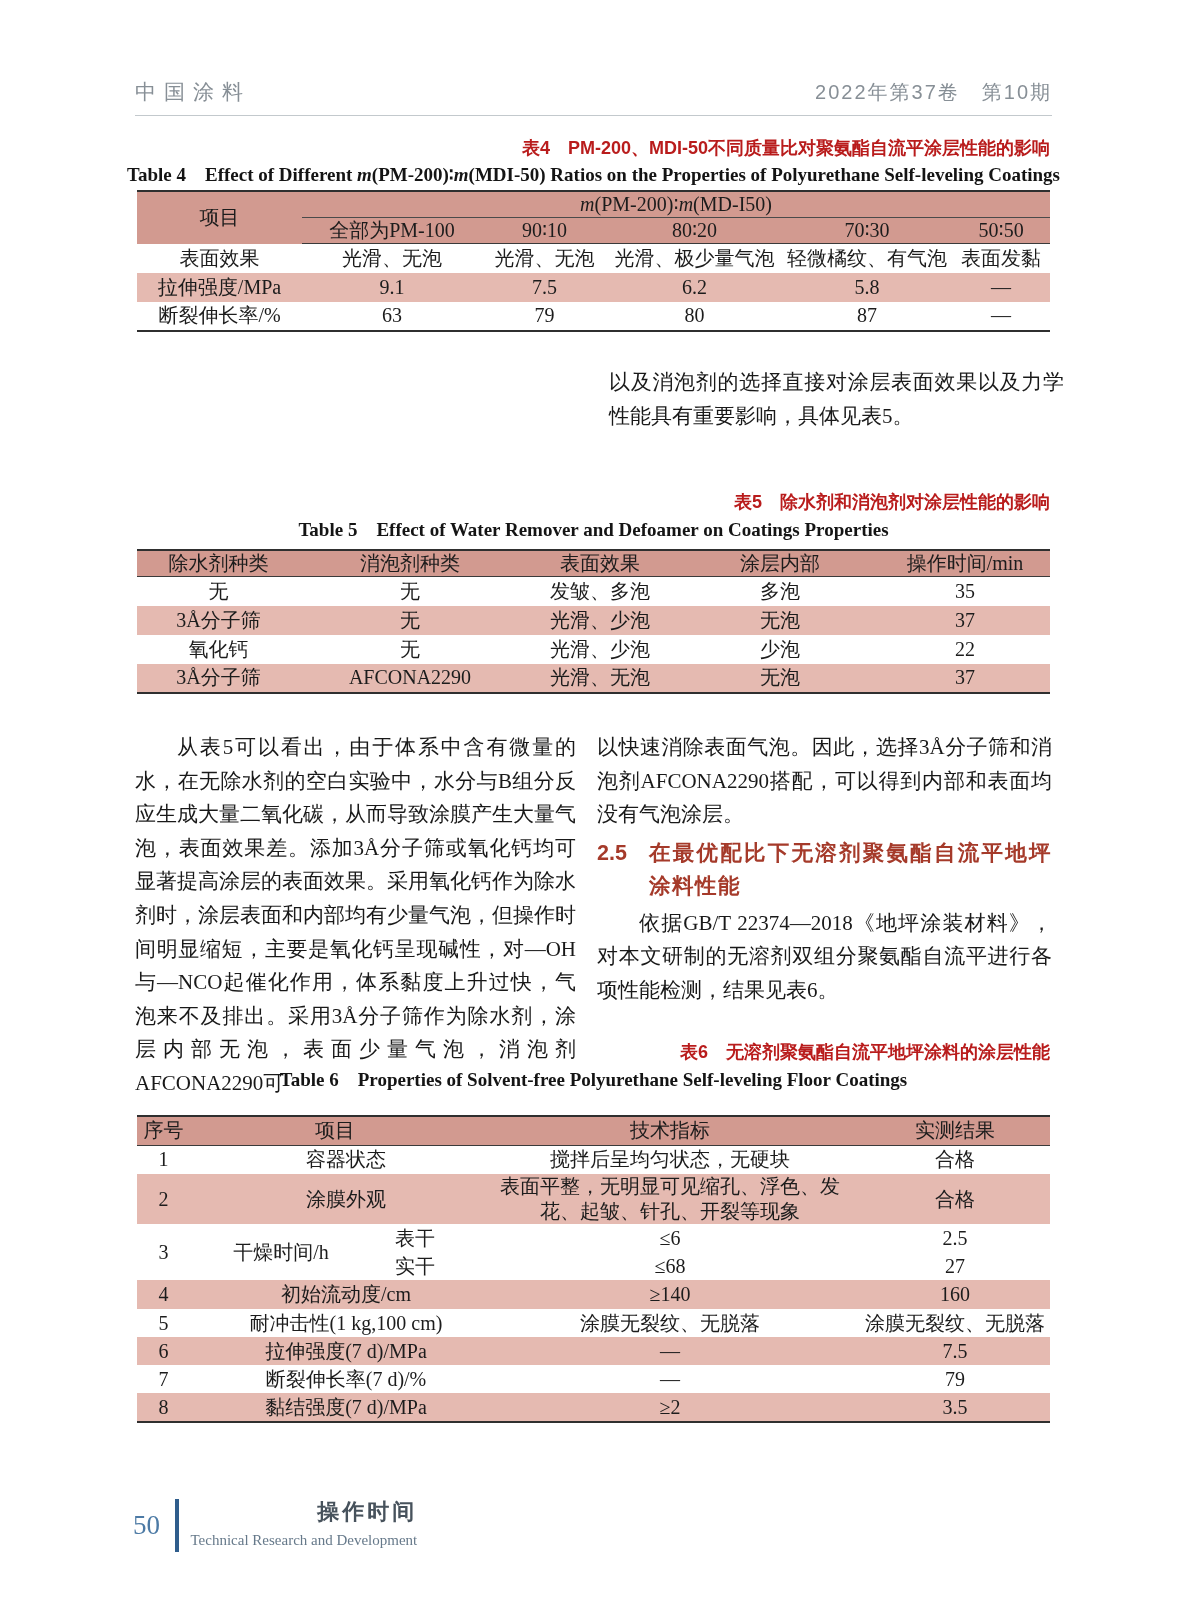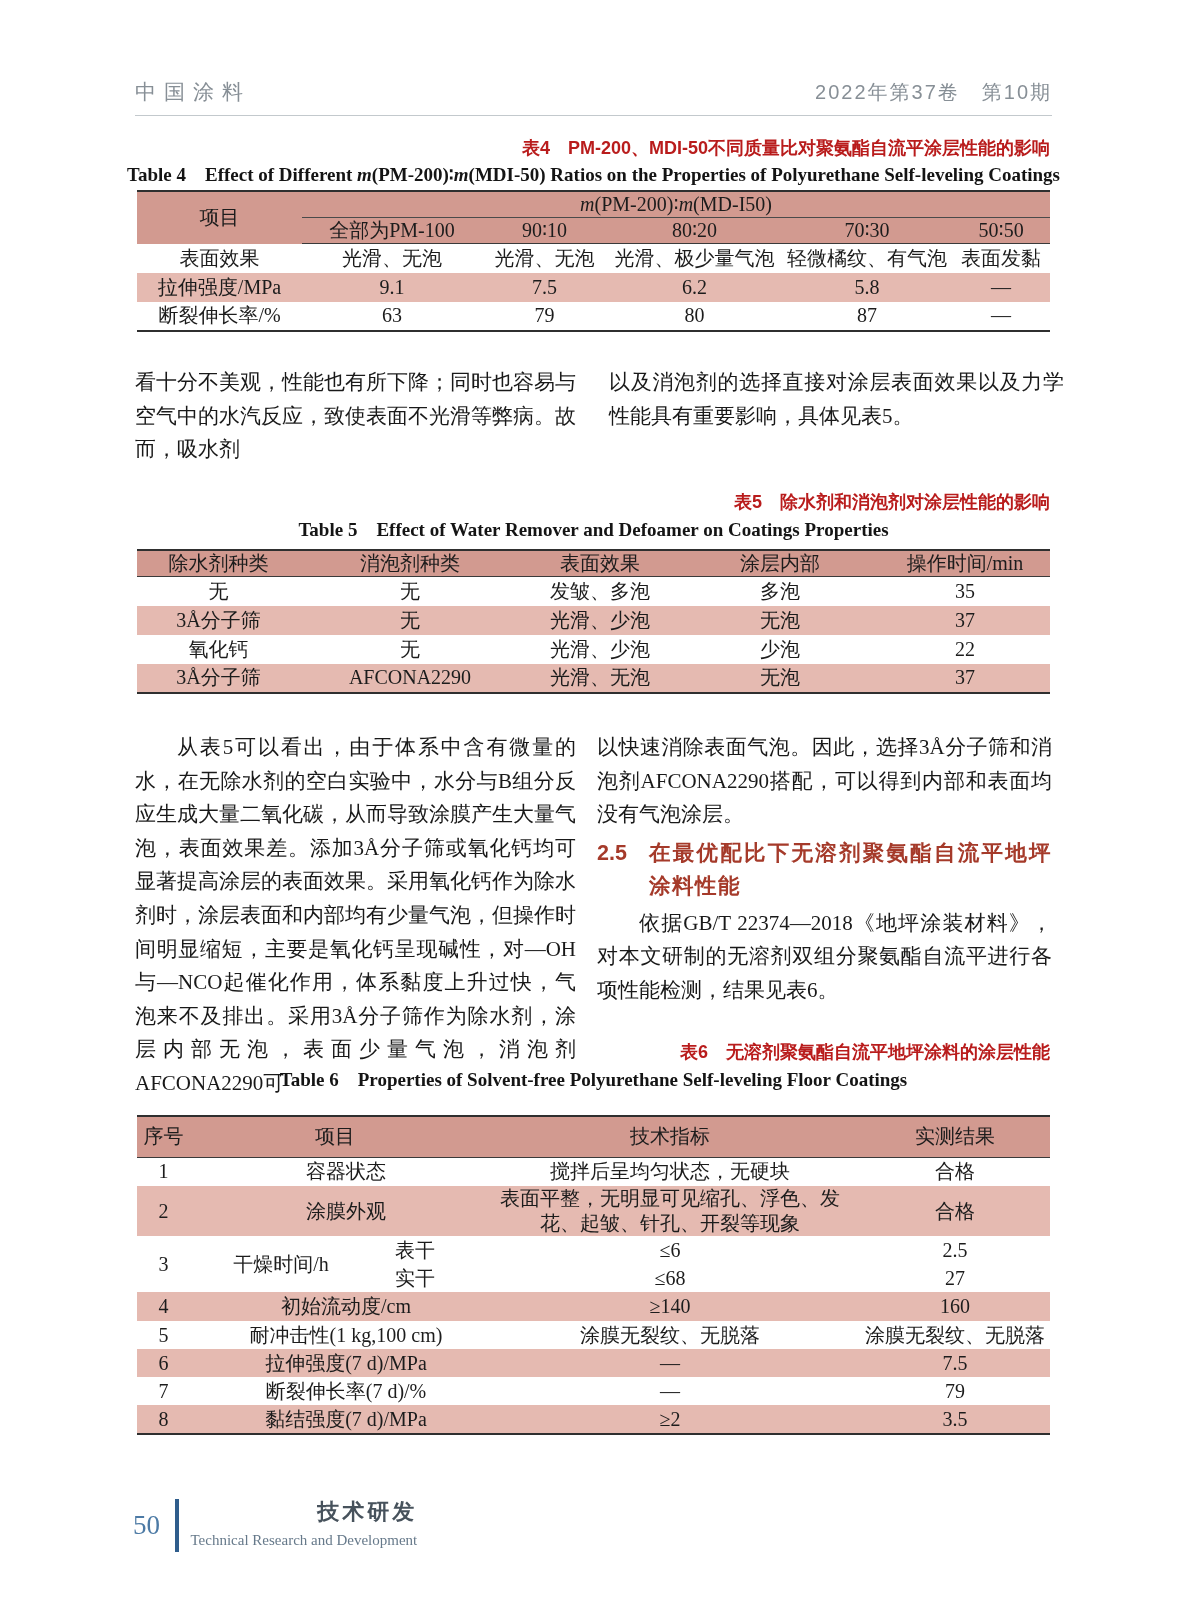--- a/index.html
+++ b/index.html
@@ -42,21 +42,21 @@
   .alt{background:var(--row_alt_bg,#e5bab1);}
   .rule-under td{border-bottom:1.4px solid #3a3a3a;}
   .span-rule{border-bottom:1px solid #4a4a4a;}
   #table4{top:190px;}
   #table4 tr.h{height:26px;}
   #table4 tr.d{height:29px;}
   #table5{top:549px;}
   #table5 tr.h{height:23px;}
   #table5 tr.d{height:29px;}
   #table6{top:1115px;}
-  #table6 tr.h{height:41px;border-radius:13px;}
+  #table6 tr.h{height:29px;border-radius:13px;}
   #table6 tr.d{height:29px;}
   #table6 tr.d2{height:49px;}
   #table6 tr.ds{height:28px;}
   #table6 td.item{text-align:center;padding-left:25px;}
   .ital{font-style:italic;}
   
   .col-left{position:absolute;left:135px;width:441px;}
   .col-right{position:absolute;left:597px;width:455px;}
   .para{
     margin:0;font-size:21px;line-height:33.6px;text-align:justify;
@@ -138,23 +138,20 @@
       <td>断裂伸长率/%</td>
       <td>63</td>
       <td>79</td>
       <td>80</td>
       <td>87</td>
       <td>—</td>
     </tr>
   </tbody>
     </table>
 
-  <div class="col-left" style="top:366px;">
-    <p class="para">看十分不美观，性能也有所下降；同时也容易与空气中的水汽反应，致使表面不光滑等弊病。故而，吸水剂</p>
-  </div>
   <div class="col-right" style="top:366px;margin-left:12px;">
     <p class="para">以及消泡剂的选择直接对涂层表面效果以及力学性能具有重要影响，具体见表5。</p>
   </div>
 
   <div class="tbl-title-zh" style="top:490px;">表5　除水剂和消泡剂对涂层性能的影响</div>
   <div class="tbl-title-en" style="top:517px;">Table 5　Effect of Water Remover and Defoamer on Coatings Properties</div>
 
   <table class="tbl" id="table5">
     <colgroup>
         <col style="width:163px">
@@ -286,18 +283,18 @@
       <td>≥2</td>
       <td>3.5</td>
     </tr>
   </tbody>
     </table>
 
   <div class="page-footer">
     <span class="page-num">50</span>
     <span class="footer-bar"></span>
     <span class="footer-text">
-      <span class="footer-zh">技术研发</span>
+      <span class="footer-zh">操作时间</span>
       <span class="footer-en">Technical Research and Development</span>
     </span>
   </div>
 
 </div>
 
 </body></html>

